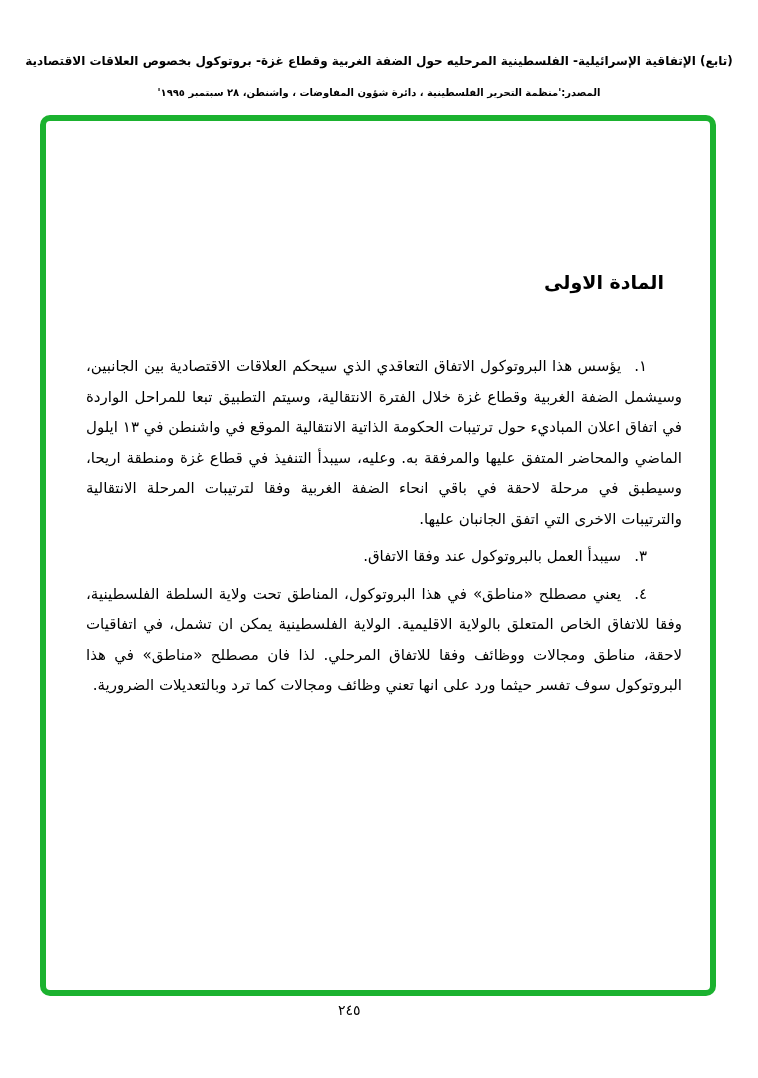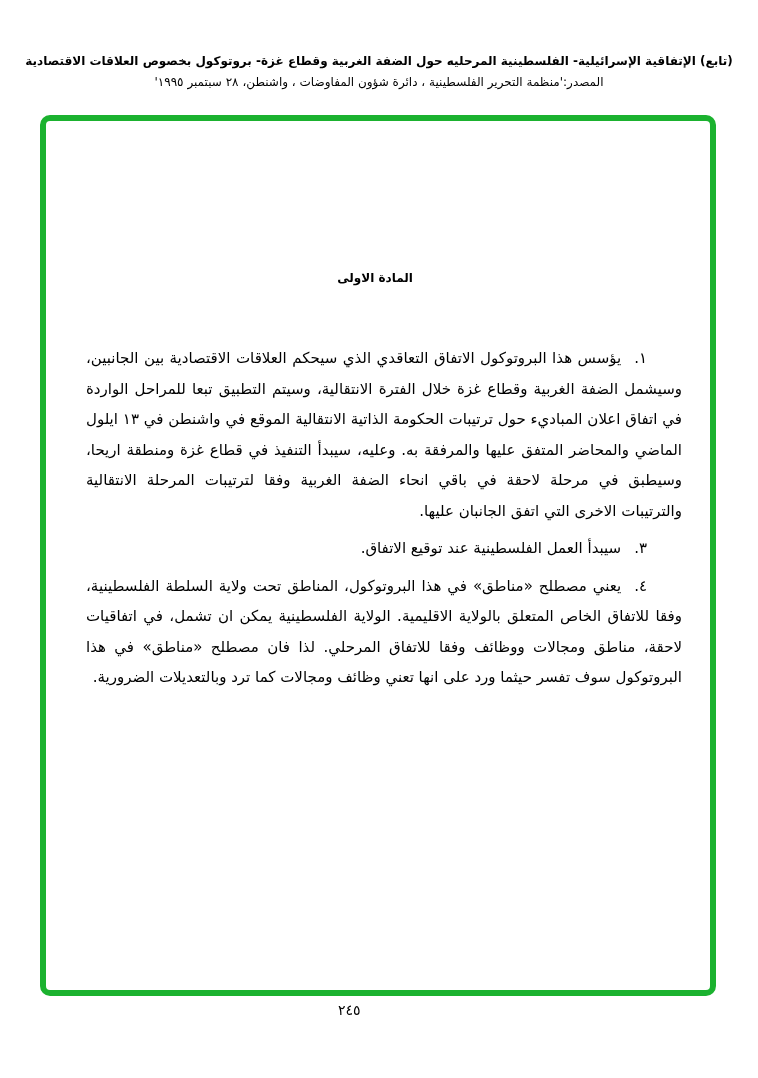--- a/index.html
+++ b/index.html
@@ -20,23 +20,23 @@
     text-align: center;
     direction: rtl;
   }
   .doc-title {
     font-size: 12px;
     font-weight: bold;
     white-space: nowrap;
     letter-spacing: 0px;
   }
   .doc-source {
-    margin-top: 7px;
-    font-size: 12px;
-    font-weight: normal;
+    margin-top: 19px;
+    font-size: 10px;
+    font-weight: bold;
     white-space: nowrap;
   }
   .green-frame {
     position: absolute;
     left: 40px;
     top: 115px;
     width: 664px;
     height: 869px;
     border: 6px solid #1bb22f;
     border-radius: 10px;
@@ -44,23 +44,23 @@
   }
   .article {
     position: absolute;
     top: 150px;
     left: 40px;
     right: 28px;
     direction: rtl;
   }
   .article-heading {
     margin: 0 18px 0 0;
-    font-size: 12px;
+    font-size: 19px;
     font-weight: bold;
-    text-align: center;
+    text-align: right;
   }
   .article-subheading {
     margin: 10px 14px 0 0;
     font-size: 14.5px;
     font-weight: normal;
     text-align: right;
   }
   .clauses {
     margin-top: 58px;
   }
@@ -99,21 +99,21 @@
     <h1 class="article-heading">المادة الاولى</h1>
 
     <div class="clauses">
 
       <p class="clause">
         <span class="clause-num">١.</span><span class="clause-text">يؤسس هذا البروتوكول الاتفاق التعاقدي الذي سيحكم العلاقات الاقتصادية بين الجانبين، وسيشمل الضفة الغربية وقطاع غزة خلال الفترة الانتقالية، وسيتم التطبيق تبعا للمراحل الواردة في اتفاق اعلان المباديء حول ترتيبات الحكومة الذاتية الانتقالية الموقع في واشنطن في ١٣ ايلول الماضي والمحاضر المتفق عليها والمرفقة به. وعليه، سيبدأ التنفيذ في قطاع غزة ومنطقة اريحا، وسيطبق في مرحلة لاحقة في باقي انحاء الضفة الغربية وفقا لترتيبات المرحلة الانتقالية والترتيبات الاخرى التي اتفق الجانبان عليها.</span>
       </p>
 
 
       <p class="clause">
-        <span class="clause-num">٣.</span><span class="clause-text">سيبدأ العمل الفلسطينية عند توقيع الاتفاق.</span>
+        <span class="clause-num">٣.</span><span class="clause-text">سيبدأ العمل بالبروتوكول عند وفقا الاتفاق.</span>
       </p>
 
       <p class="clause">
         <span class="clause-num">٤.</span><span class="clause-text">يعني مصطلح «مناطق» في هذا البروتوكول، المناطق تحت ولاية السلطة الفلسطينية، وفقا للاتفاق الخاص المتعلق بالولاية الاقليمية. الولاية الفلسطينية يمكن ان تشمل، في اتفاقيات لاحقة، مناطق ومجالات ووظائف وفقا للاتفاق المرحلي. لذا فان مصطلح «مناطق» في هذا البروتوكول سوف تفسر حيثما ورد على انها تعني وظائف ومجالات كما ترد وبالتعديلات الضرورية.</span>
       </p>
 
     </div>
   </section>
 </div>
 

